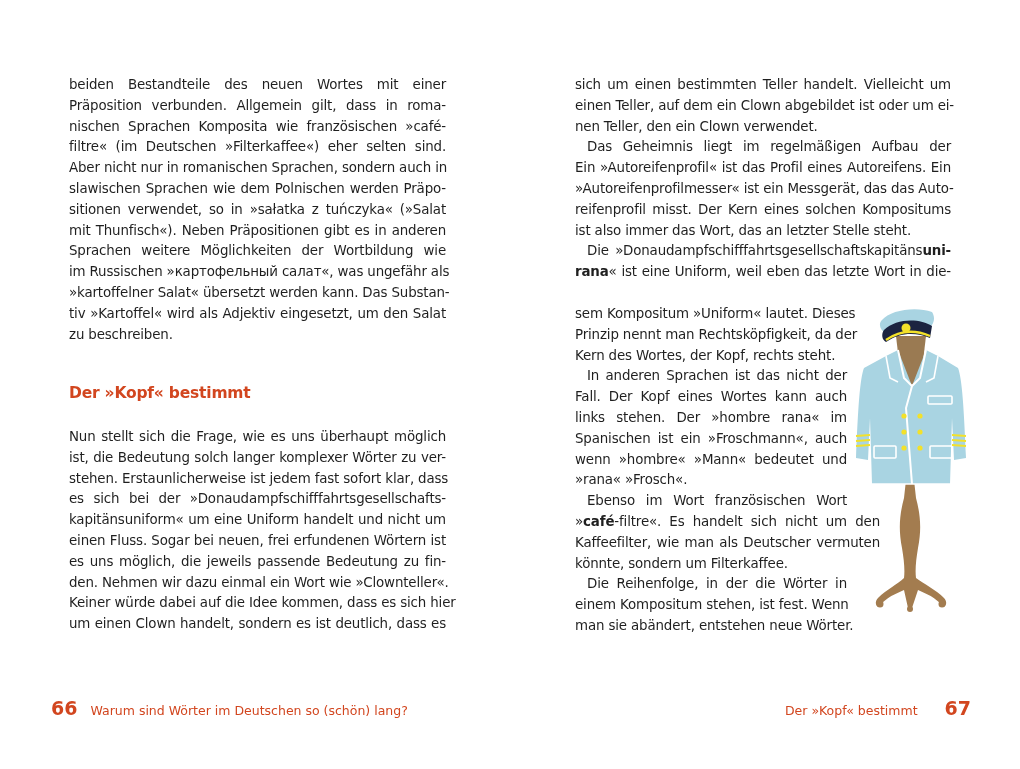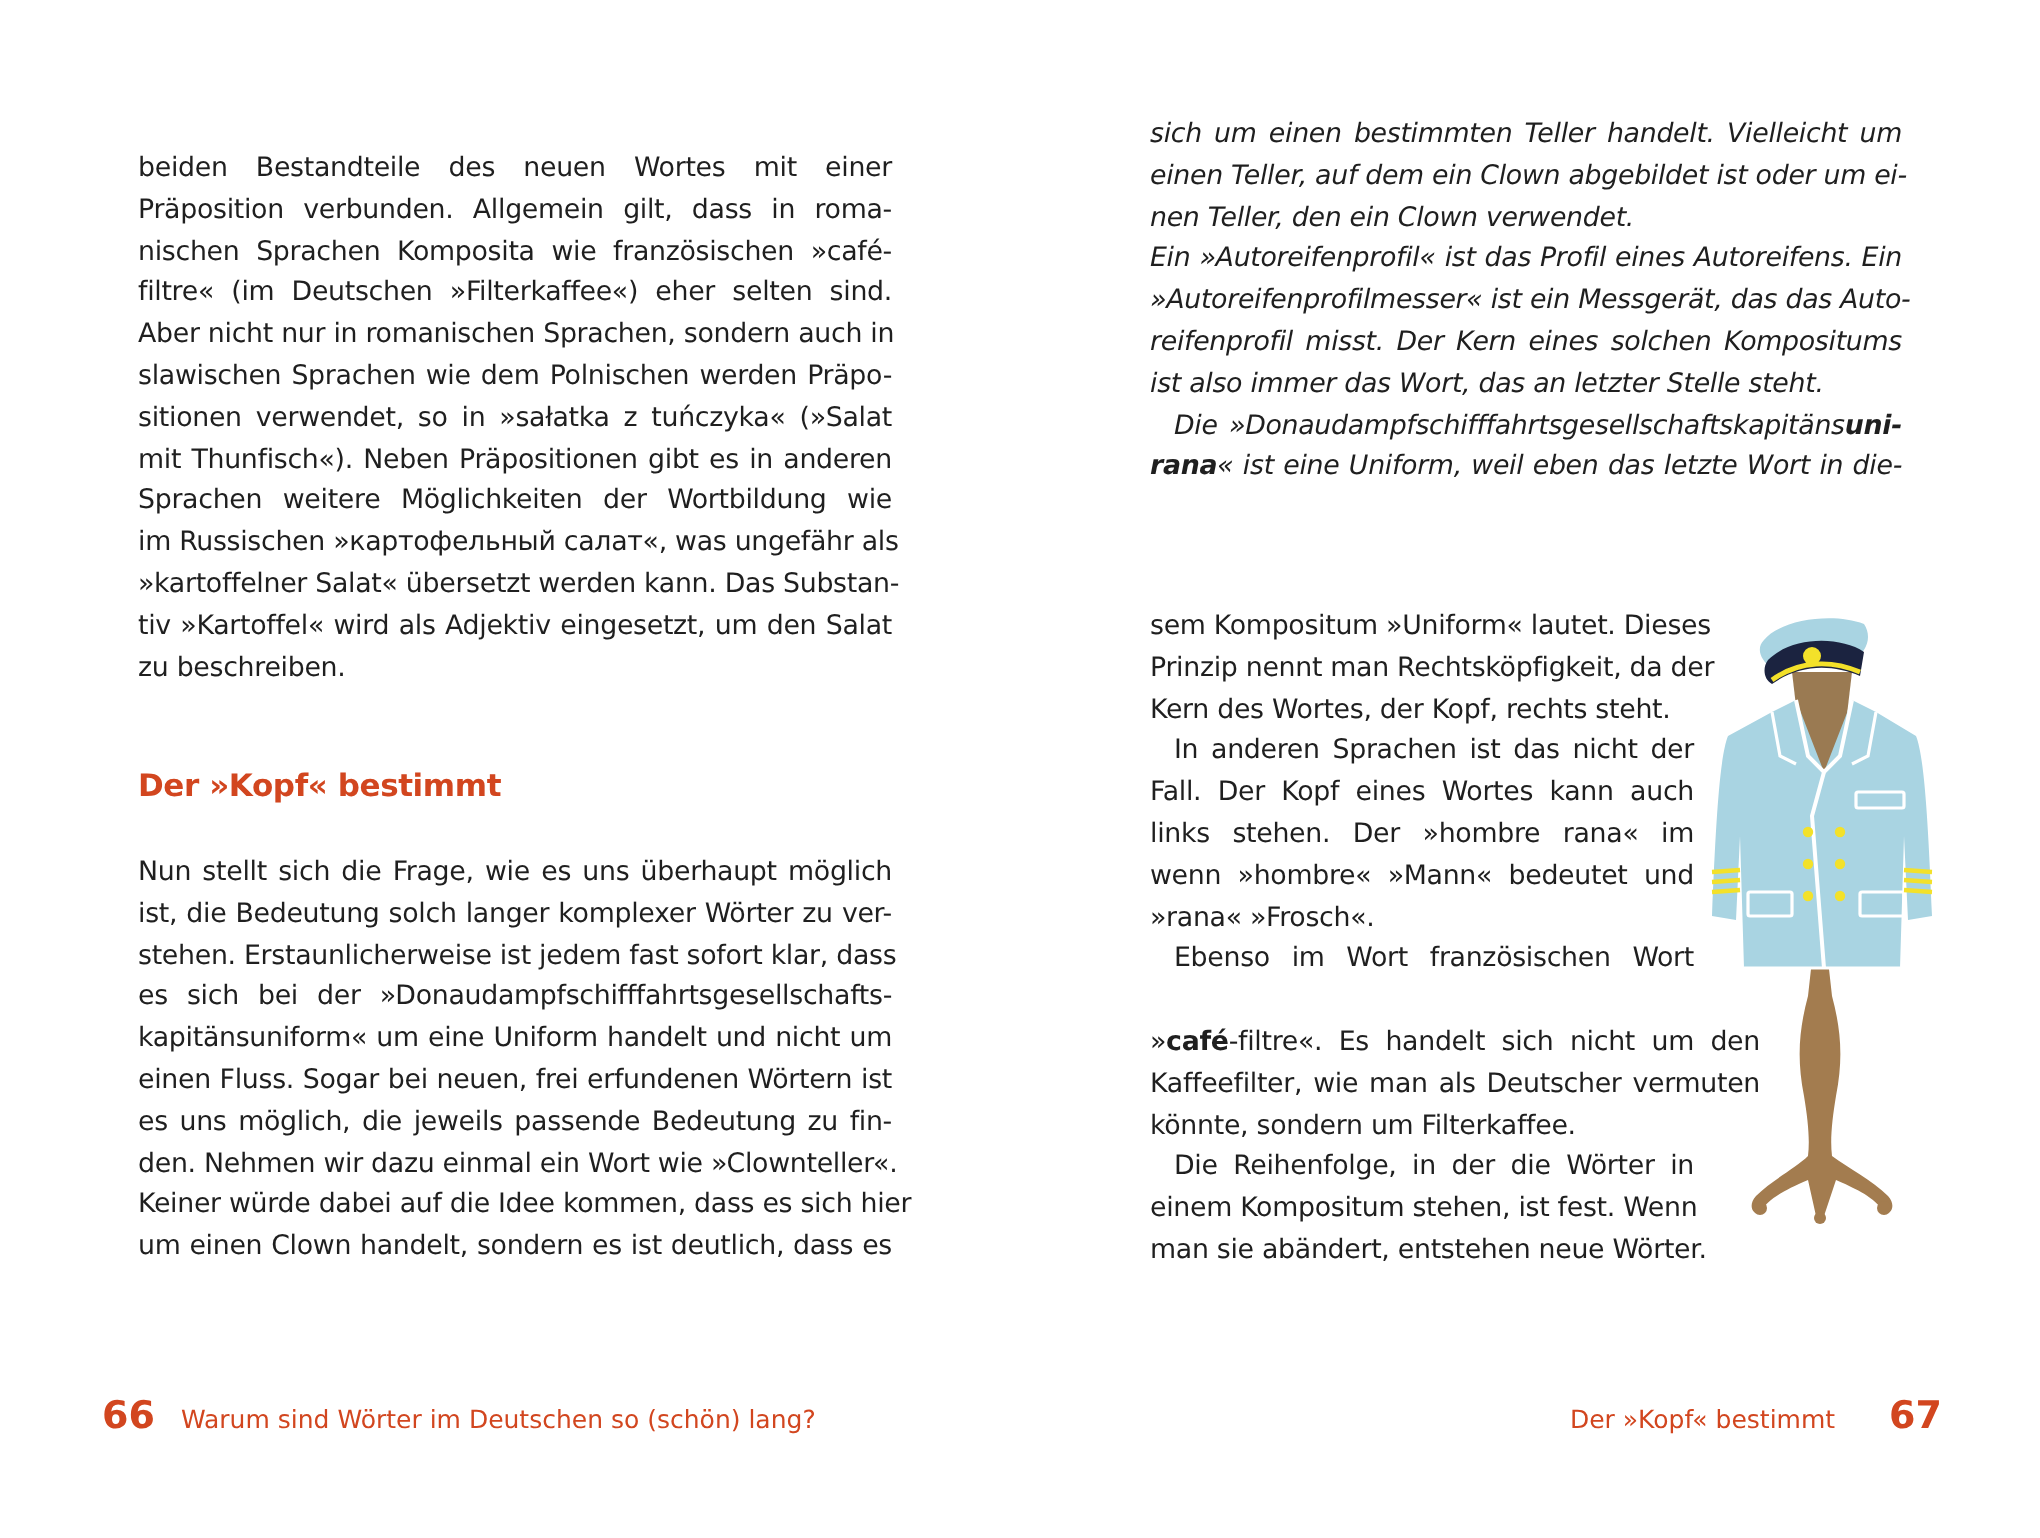--- a/index.html
+++ b/index.html
@@ -10,21 +10,21 @@
   .page { position: absolute; top: 0; height: 769px; }
   .page-left { left: 0; width: 510px; }
   .page-right { left: 510px; width: 510px; }
   .col { position: absolute; font-size: 13.4px; line-height: 20.8px; letter-spacing: -0.15px; }
   .line { display: block; white-space: nowrap; text-align: justify; text-align-last: justify; }
   .line.last { text-align-last: left; }
   .indent { padding-left: 12px; }
   .left-col { left: 69px; top: 75px; width: 377px; }
   .left-col2 { left: 69px; top: 427px; width: 377px; }
   .heading { position: absolute; left: 69px; top: 384px; font-size: 15.5px; font-weight: bold; color: #d2461f; letter-spacing: -0.2px; }
-  .right-col { left: 65px; top: 58px; width: 376px; font-style: italic; }
+  .right-col { left: 65px; top: 75px; width: 376px; }
   .right-col2 { left: 65px; top: 304px; width: 272px; }
   .right-col3 { left: 65px; top: 512px; width: 305px; }
   .right-col4 { left: 65px; top: 574px; width: 272px; }
   b { font-weight: bold; }
   .footer { position: absolute; top: 697px; font-size: 12.5px; color: #d2461f; white-space: nowrap; }
   .footer .pnum { font-weight: bold; font-size: 19px; }
   .footer-left { left: 51px; }
   .footer-left .pnum { margin-right: 13px; }
   .footer-right { right: 49px; text-align: right; }
   .footer-right .pnum { margin-left: 27px; }
@@ -68,35 +68,37 @@
   <div class="footer footer-left">
     <span class="pnum">66</span><span>Warum sind Wörter im Deutschen so (schön) lang?</span>
   </div>
 </div>
 
 <div class="page page-right">
   <div class="col right-col">
     <span class="line">sich um einen bestimmten Teller handelt. Vielleicht um</span>
     <span class="line">einen Teller, auf dem ein Clown abgebildet ist oder um ei-</span>
     <span class="line last">nen Teller, den ein Clown verwendet.</span>
+    <span class="line indent">Das Geheimnis liegt im regelmäßigen Aufbau der</span>
     <span class="line">Ein »Autoreifenprofil« ist das Profil eines Autoreifens. Ein</span>
     <span class="line">»Autoreifenprofilmesser« ist ein Messgerät, das das Auto-</span>
     <span class="line">reifenprofil misst. Der Kern eines solchen Kompositums</span>
     <span class="line last">ist also immer das Wort, das an letzter Stelle steht.</span>
     <span class="line indent"><span>Die »Donaudampfschifffahrtsgesellschaftskapitäns</span><b>uni-</b></span>
     <span class="line"><b>rana</b><span>« ist eine Uniform, weil eben das letzte Wort in die-</span></span>
   </div>
 
   <div class="col right-col2">
     <span class="line">sem Kompositum »Uniform« lautet. Dieses</span>
     <span class="line">Prinzip nennt man Rechtsköpfigkeit, da der</span>
     <span class="line last">Kern des Wortes, der Kopf, rechts steht.</span>
     <span class="line indent">In anderen Sprachen ist das nicht der</span>
     <span class="line">Fall. Der Kopf eines Wortes kann auch</span>
     <span class="line">links stehen. Der »hombre rana« im</span>
+    <span class="line">Spanischen ist ein »Froschmann«, auch</span>
     <span class="line">wenn »hombre« »Mann« bedeutet und</span>
     <span class="line last">»rana« »Frosch«.</span>
     <span class="line indent">Ebenso im Wort französischen Wort</span>
   </div>
 
   <div class="col right-col3">
     <span class="line"><span>»</span><b>café</b><span>-filtre«. Es handelt sich nicht um den</span></span>
     <span class="line">Kaffeefilter, wie man als Deutscher vermuten</span>
     <span class="line last">könnte, sondern um Filterkaffee.</span>
   </div>

